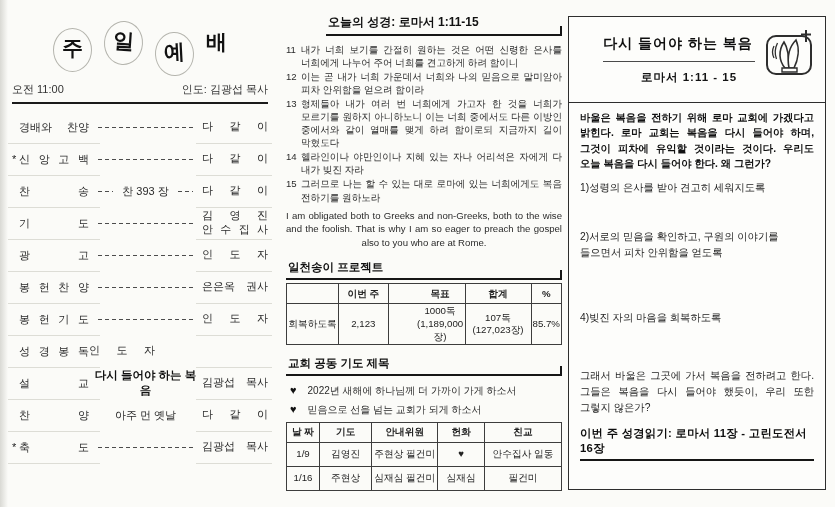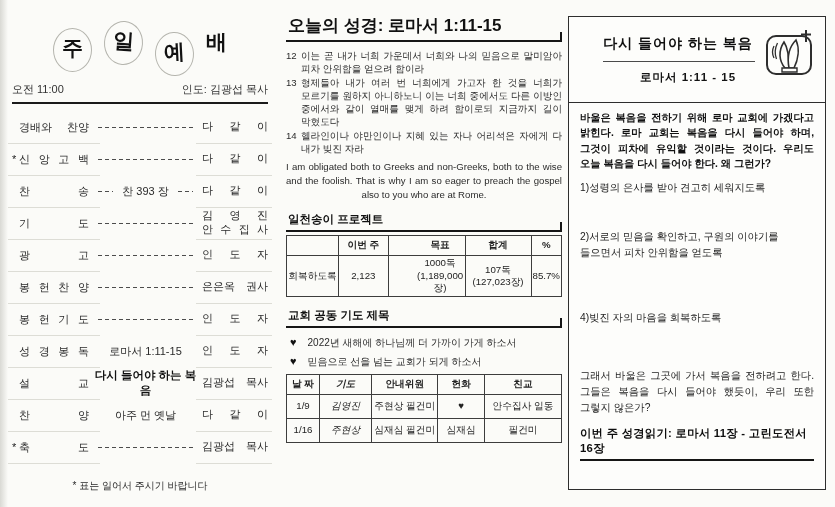--- a/index.html
+++ b/index.html
@@ -33,56 +33,56 @@
   .ocenter.bold{font-weight:bold;font-size:11.5px;color:#111;}
   .oright{width:66px;flex-shrink:0;text-align:justify;text-align-last:justify;
           white-space:pre-line;line-height:1.25;color:#2a2a2a;}
   .footnote{text-align:center;font-size:10px;color:#2a2a2a;margin-top:16px;}
 
   
   .middle{left:286px;top:8px;width:276px;}
   .sec-h{font-size:11.5px;font-weight:bold;color:#111;border-bottom:2.5px solid #161616;
          padding:0 0 3px 2px;margin:0;position:relative;}
   .sec-h::after{content:"";position:absolute;right:0;bottom:-1px;width:2px;height:9px;background:#161616;}
-  .sec-h.main{margin-top:6px;font-size:17px;}
+  .sec-h.main{margin-top:6px;font-size:12px;margin-left:40px;}
   .verses{margin-top:7px;}
   .verse{display:flex;font-size:9.6px;line-height:1.36;color:#2b2b2b;margin-bottom:1px;}
   .vnum{width:15px;flex-shrink:0;}
   .vtext{flex:1;text-align:justify;word-break:keep-all;}
   .english{font-size:9.6px;line-height:1.42;margin:5px 0 0;color:#2b2b2b;
            text-align:justify;text-align-last:center;}
   .sub-h{margin-top:11px;}
   .tbl{width:100%;border-collapse:collapse;margin-top:3px;font-size:9.7px;color:#222;}
   .tbl th,.tbl td{border:1px solid #3d3d3d;text-align:center;padding:1px 1px;
                   white-space:pre-line;line-height:1.3;}
   .tbl th{font-weight:bold;height:17px;}
   .project td{height:36px;}
   .project th:nth-child(1),.project td:nth-child(1){width:19%;}
   .project th:nth-child(2),.project td:nth-child(2){width:18%;}
   .project th:nth-child(3),.project td:nth-child(3){width:28%;padding-left:28px;}
   .project th:nth-child(4),.project td:nth-child(4){width:24%;}
   .project th:nth-child(5),.project td:nth-child(5){width:11%;}
   .volunteer td{height:21px;}
   .volunteer th:nth-child(1),.volunteer td:nth-child(1){width:12%;}
-  .volunteer th:nth-child(2),.volunteer td:nth-child(2){width:19%;font-style:italic;}
+  .volunteer th:nth-child(2),.volunteer td:nth-child(2){width:19%;}
   .volunteer th:nth-child(3),.volunteer td:nth-child(3){width:24%;}
   .volunteer th:nth-child(4),.volunteer td:nth-child(4){width:17%;}
   .volunteer th:nth-child(5),.volunteer td:nth-child(5){width:28%;}
   .prayer-list{list-style:none;margin:8px 0 0;padding:0 0 0 4px;font-size:10px;color:#2a2a2a;}
   .prayer-list li{display:flex;gap:11px;margin-bottom:5px;align-items:baseline;}
   .heart{font-size:11px;color:#111;}
 
   
   .right{left:568px;top:16px;width:258px;height:474px;border:1.5px solid #2e2e2e;
          background:#fdfdfb;box-sizing:border-box;}
   .sermon-head{position:relative;height:85px;border-bottom:1.5px solid #2e2e2e;}
   .sermon-title{position:absolute;left:26px;top:18px;width:166px;text-align:center;
                 font-weight:bold;font-size:14px;letter-spacing:1px;color:#0e0e0e;}
   .t-underline{position:absolute;left:34px;top:44px;width:152px;border-bottom:1.5px solid #4a4a4a;}
-  .sermon-ref{position:absolute;left:52px;top:53px;width:134px;text-align:center;
+  .sermon-ref{position:absolute;left:72px;top:53px;width:134px;text-align:left;
               font-weight:bold;font-size:11.5px;letter-spacing:1px;color:#141414;}
   .hands{position:absolute;right:7px;top:11px;}
   .sermon-body{padding:7px 11px 0;}
   .intro{font-weight:bold;font-size:10.3px;line-height:1.5;margin:0;text-align:justify;
          word-break:keep-all;color:#121212;}
   .sermon-point{font-size:10.3px;line-height:1.5;margin:0;word-break:keep-all;color:#222;}
   .points .sermon-point:nth-child(1){margin-top:8px;}
   .points .sermon-point:nth-child(2){margin-top:34px;}
   .points .sermon-point:nth-child(3){margin-top:50px;}
   .points .sermon-point:nth-child(4){margin-top:28px;}
@@ -150,21 +150,20 @@
         </div>
         <div class="orow">
           <span class="nostar"></span>
           <span class="olabel">봉 헌 기 도</span>
           <span class="odash"></span>
           <span class="oright">인 도 자</span>
         </div>
         <div class="orow">
           <span class="nostar"></span>
           <span class="olabel">성 경 봉 독</span>
-          <span class="ocenter">로마서 1:11-15</span>
           <span class="oright">인 도 자</span>
         </div>
         <div class="orow">
           <span class="nostar"></span>
           <span class="olabel">설 교</span>
           <span class="ocenter bold">다시 들어야 하는 복음</span>
           <span class="oright">김광섭 목사</span>
         </div>
         <div class="orow">
           <span class="nostar"></span>
@@ -172,37 +171,44 @@
           <span class="ocenter">아주 먼 옛날</span>
           <span class="oright">다 같 이</span>
         </div>
         <div class="orow">
           <span class="ostar">*</span>
           <span class="olabel">축 도</span>
           <span class="odash"></span>
           <span class="oright">김광섭 목사</span>
         </div>
       </div>
-    <div class="footnote">* 표는 일어서 주시기 바랍니다</div>
   </section>
 
   <section class="panel middle">
     <h2 class="sec-h main">오늘의 성경: 로마서 1:11-15</h2>
     <div class="verses" id="verses">
         <div class="verse">
+          <span class="vnum">11</span>
+          <span class="vtext">내가 너희 보기를 간절히 원하는 것은 어떤 신령한 은사를 너희에게 나누어 주어 너희를 견고하게 하려 함이니</span>
+        </div>
+        <div class="verse">
           <span class="vnum">12</span>
           <span class="vtext">이는 곧 내가 너희 가운데서 너희와 나의 믿음으로 말미암아 피차 안위함을 얻으려 함이라</span>
         </div>
         <div class="verse">
           <span class="vnum">13</span>
           <span class="vtext">형제들아 내가 여러 번 너희에게 가고자 한 것을 너희가 모르기를 원하지 아니하노니 이는 너희 중에서도 다른 이방인 중에서와 같이 열매를 맺게 하려 함이로되 지금까지 길이 막혔도다</span>
         </div>
         <div class="verse">
           <span class="vnum">14</span>
           <span class="vtext">헬라인이나 야만인이나 지혜 있는 자나 어리석은 자에게 다 내가 빚진 자라</span>
+        </div>
+        <div class="verse">
+          <span class="vnum">15</span>
+          <span class="vtext">그러므로 나는 할 수 있는 대로 로마에 있는 너희에게도 복음 전하기를 원하노라</span>
         </div>
       </div>
     <p class="english">I am obligated both to Greeks and non-Greeks, both to the wise and the foolish. That is why I am so eager to preach the gospel also to you who are at Rome.</p>
 
     <h3 class="sec-h sub-h">일천송이 프로젝트</h3>
     <table class="tbl project" id="project-table">
         <thead>
           <tr>
             <th></th>
             <th>이번 주</th>

